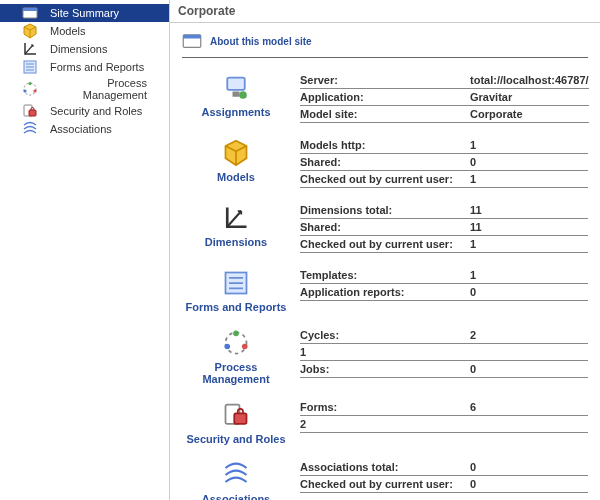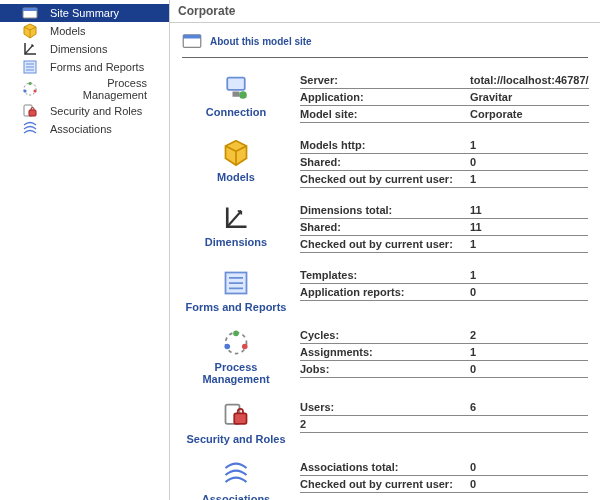--- a/index.html
+++ b/index.html
@@ -250,21 +250,21 @@
         <span class="page-title">About this model site</span>
       </div>
       <div id="sections">
           <div class="section">
             <div class="section-left">
               <div class="big-icon">
                 <svg width="28" height="28" viewBox="0 0 16 16">
                   <use href="#ico-connection"></use>
                 </svg>
               </div>
-              <div class="section-label">Connection</div>
+              <div class="section-label">Assignments</div>
             </div>
             <div class="section-right">
               <div class="prop-row">
                 <div class="prop-label">Server:</div>
                 <div class="prop-value">total://localhost:46787/</div>
               </div>
               <div class="prop-row">
                 <div class="prop-label">Application:</div>
                 <div class="prop-value">Gravitar</div>
               </div>
@@ -350,41 +350,40 @@
                 </svg>
               </div>
               <div class="section-label">Process Management</div>
             </div>
             <div class="section-right">
               <div class="prop-row">
                 <div class="prop-label">Cycles:</div>
                 <div class="prop-value">2</div>
               </div>
               <div class="prop-row">
-                <div class="prop-label">Assignments:</div>
                 <div class="prop-value">1</div>
               </div>
               <div class="prop-row">
                 <div class="prop-label">Jobs:</div>
                 <div class="prop-value">0</div>
               </div>
             </div>
           </div>
           <div class="section">
             <div class="section-left">
               <div class="big-icon">
                 <svg width="28" height="28" viewBox="0 0 16 16">
                   <use href="#ico-security"></use>
                 </svg>
               </div>
               <div class="section-label">Security and Roles</div>
             </div>
             <div class="section-right">
               <div class="prop-row">
-                <div class="prop-label">Users:</div>
+                <div class="prop-label">Forms:</div>
                 <div class="prop-value">6</div>
               </div>
               <div class="prop-row">
                 <div class="prop-value">2</div>
               </div>
             </div>
           </div>
           <div class="section">
             <div class="section-left">
               <div class="big-icon">

